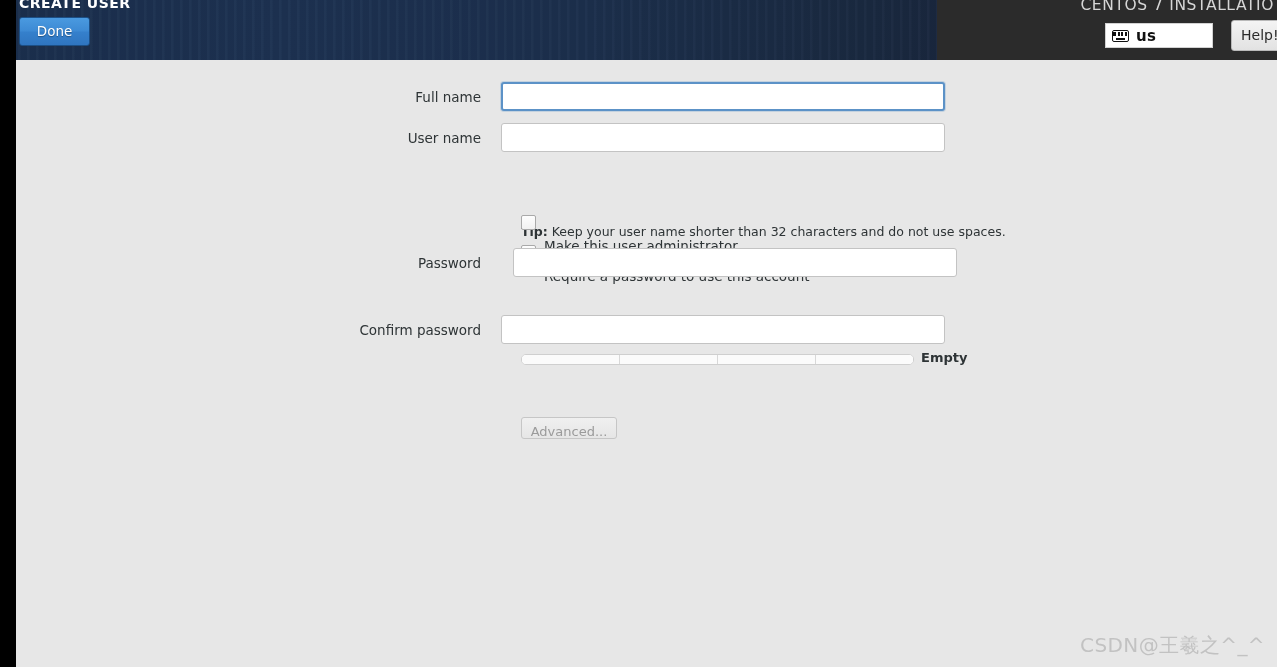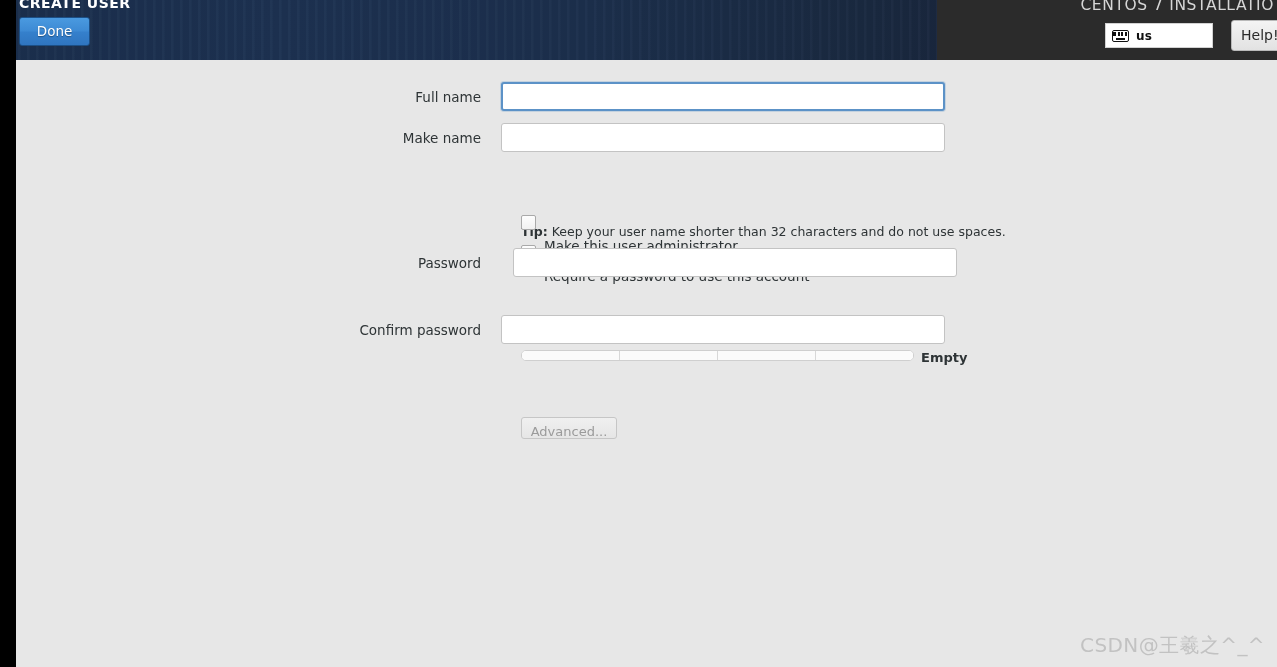--- a/index.html
+++ b/index.html
@@ -124,21 +124,21 @@
   .kbd-glyph::after {
     content: "";
     position: absolute;
     left: 3px;
     bottom: 1px;
     width: 9px;
     height: 2px;
     background: #111;
   }
   .kbd-label {
-    font-size: 12px;
+    font-size: 15px;
     font-weight: bold;
     color: #111;
     margin-left: 7px;
     letter-spacing: 0.2px;
   }
 
   .help-button {
     position: absolute;
     left: 1231px;
     top: 20px;
@@ -244,21 +244,21 @@
     margin-left: 8px;
     white-space: nowrap;
     margin-top: 48px;
   }
 
   .strength-wrap {
     position: absolute;
     left: 505px;
     top: 290px;
     display: flex;
-    align-items: flex-start;
+    align-items: flex-end;
   }
   .strength-bar {
     width: 393px;
     height: 11px;
     background: #ffffff;
     border: 1px solid #cfcfcf;
     border-radius: 5px;
     box-sizing: border-box;
     display: flex;
     overflow: hidden;
@@ -329,21 +329,21 @@
   </div>
 
   <div class="body-area">
 
     <div class="form-row" style="top:22px;">
       <div class="form-label">Full name</div>
       <input class="text-input focused" type="text" autofocus="" placeholder="" style="">
     </div>
 
     <div class="form-row" style="top:63px;">
-      <div class="form-label">Make name</div>
+      <div class="form-label">User name</div>
       <input class="text-input" type="text" placeholder="" style="">
     </div>
 
     <div class="tip-line">
       <b>Tip:</b><span> Keep your user name shorter than 32 characters and do not use spaces.</span>
     </div>
 
     <div class="check-row" style="top:130px;">
       <span class="checkbox"></span>
       <span class="check-label">Make this user administrator</span>

